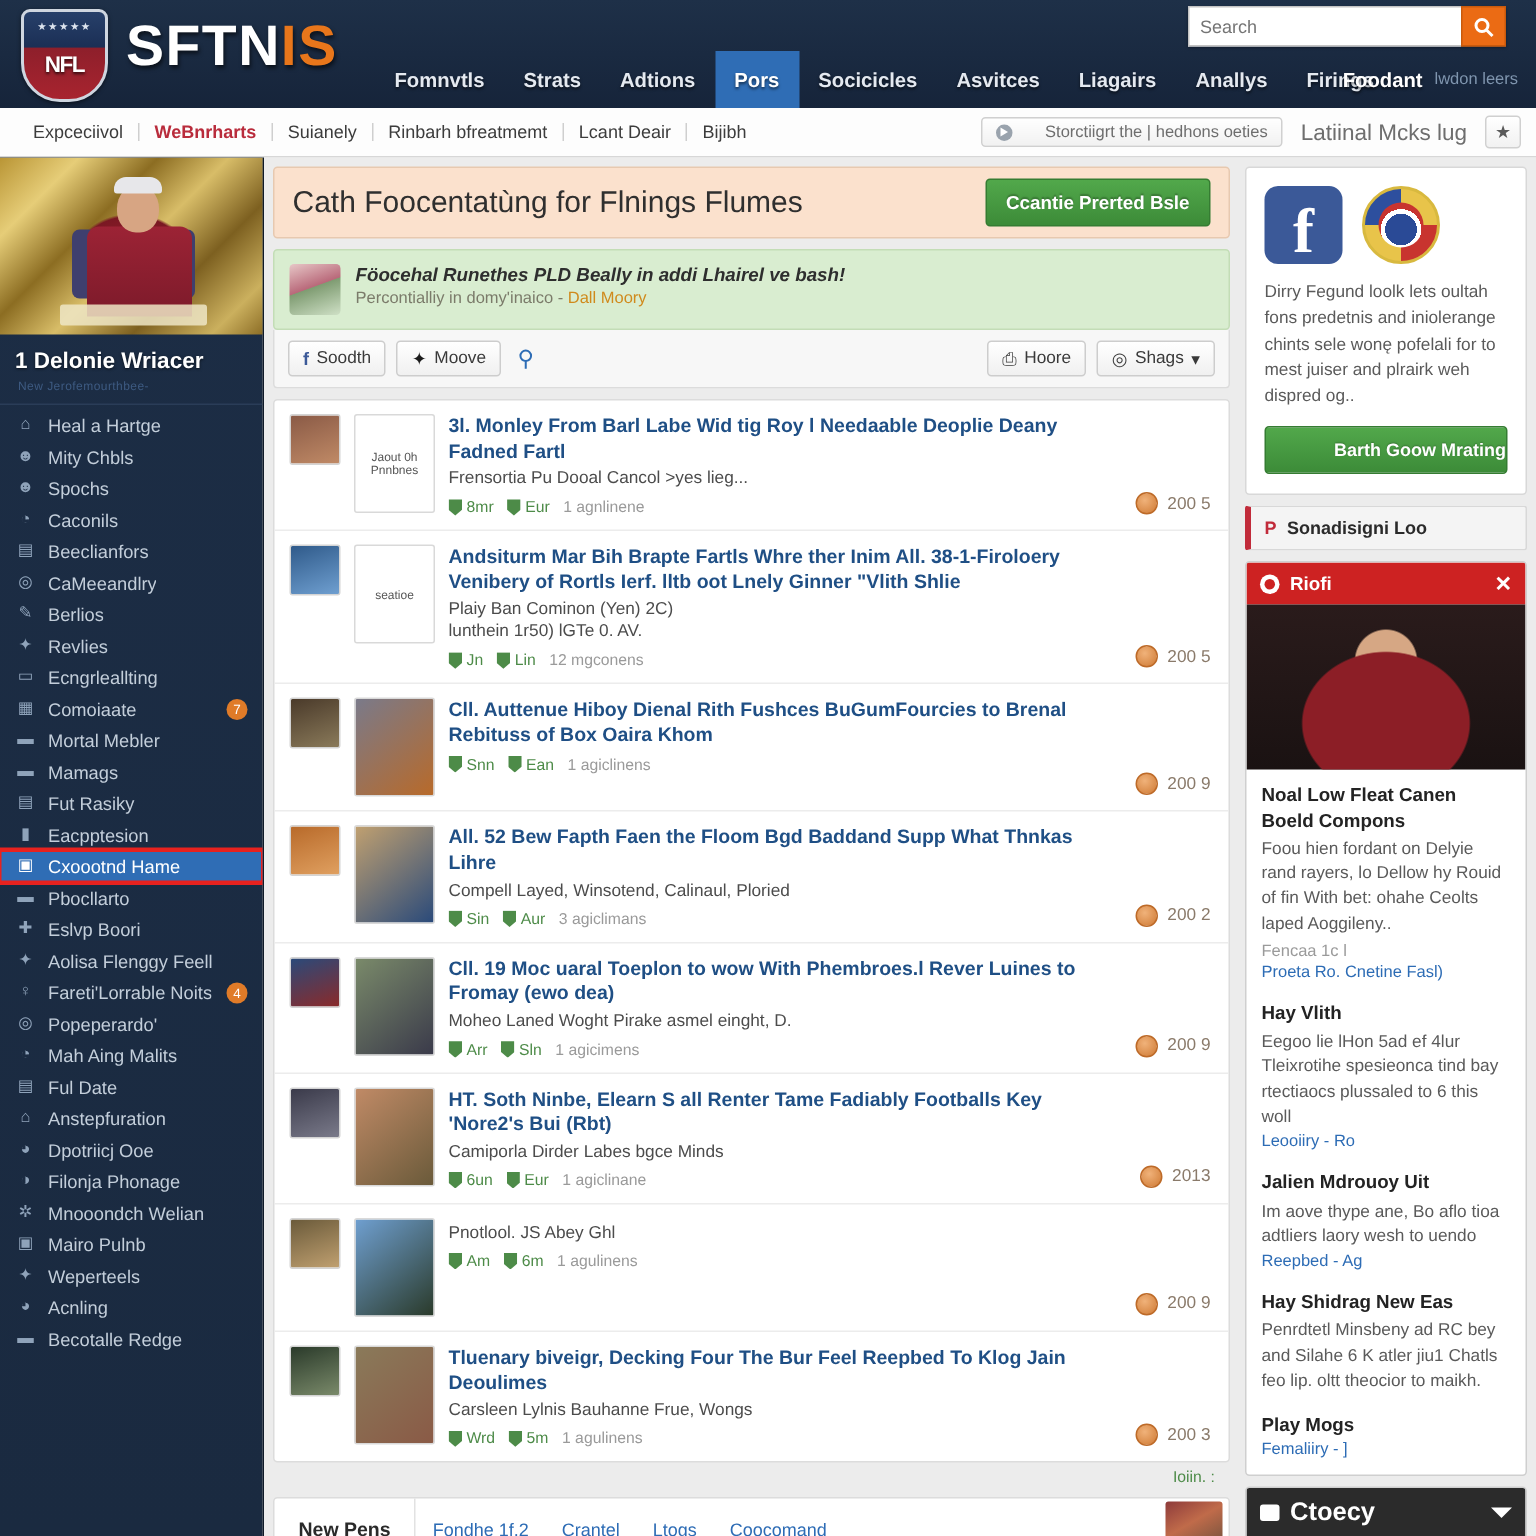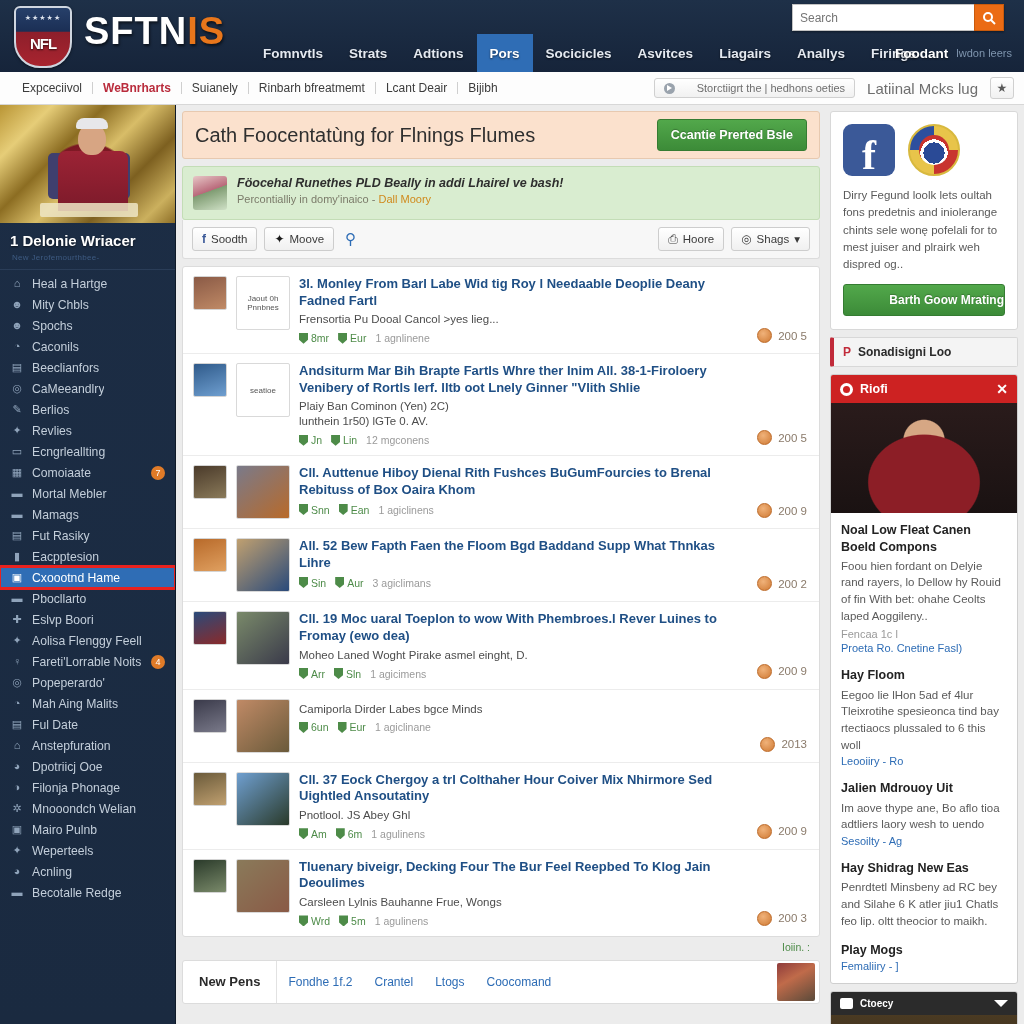--- a/index.html
+++ b/index.html
@@ -236,21 +236,21 @@
   .row {
     display: flex; gap: 9px; padding: 9px 10px;
     border-bottom: 1px solid #ececec; position: relative;
   }
   .row:last-child { border-bottom: none; }
   .av {
     width: 34px; height: 34px; flex: 0 0 34px; border: 1px solid #d4d4d4;
     border-radius: 2px; background-size: cover;
   }
   .bigthumb {
-    width: 54px; height: 54px; flex: 0 0 54px; border: 1px solid #d9d9d9;
+    width: 54px; height: 66px; flex: 0 0 54px; border: 1px solid #d9d9d9;
     border-radius: 2px; display:flex; align-items:center; justify-content:center;
     background: #fff; overflow: hidden; font-size: 8px; color:#555; text-align:center;
   }
   .rowbody { flex: 1; min-width: 0; padding-right: 78px; }
   .rowtitle {
     font-size: 13px; color: #1f4f85; font-weight: bold; line-height: 1.28;
   }
   .rowsub { font-size: 11.5px; color: #4c4c4c; margin-top: 3px; line-height:1.3; }
   .rowsub2 { font-size: 11.5px; color: #4c4c4c; line-height:1.3; }
   .rowmeta { display: flex; align-items: center; gap: 9px; margin-top: 5px; }
@@ -364,21 +364,21 @@
       linear-gradient(#4a3a22, #2a2016);
   }
   .cbody { padding: 9px 10px 11px 10px; border-radius: 13px; }
   .ch { font-size: 12.5px; font-weight: bold; color: #232323; line-height: 1.3; }
   .cp { font-size: 11.5px; color: #5a5a5a; line-height: 1.45; margin-top: 3px; }
   .cmeta { font-size: 11px; color: #9a9a9a; margin-top: 4px; }
   .clink { font-size: 11px; color: #2d6cb5; margin-top: 2px; }
   .blk { margin-top: 13px; }
 
   .darkhead {
-    background: #2b2b2b; color: #fff; font-size: 10px; font-weight: bold;
+    background: #2b2b2b; color: #fff; font-size: 17px; font-weight: bold;
     padding: 6px 9px; display: flex; align-items: center; gap: 7px;
   }
   .darkhead .sq {
     width: 13px; height: 11px; background: #fff; border-radius: 2px; flex:0 0 13px;
   }
   .darkhead .caret { margin-left:auto; width:0;height:0;
     border-left:7px solid transparent;border-right:7px solid transparent;border-top:7px solid #fff; }
 </style>
 </head>
 <body>
@@ -687,20 +687,21 @@
           <div class="score">
             <span class="ball"></span>
             <span class="num">200 9</span>
           </div>
         </div>
         <div class="row">
           <div class="av" style="background: linear-gradient(160deg, rgb(184, 106, 42), rgb(224, 160, 96));"></div>
           <div class="bigthumb" style="background: linear-gradient(140deg, rgb(192, 160, 112), rgb(42, 74, 122));"></div>
           <div class="rowbody">
             <div class="rowtitle">All. 52 Bew Fapth Faen the Floom Bgd Baddand Supp What Thnkas Lihre</div>
+            <div class="rowsub">Compell Layed, Winsotend, Calinaul, Ploried</div>
             <div class="rowmeta">
               <span class="mtag">
                 <span class="shield"></span>
                 <span>Sin</span>
               </span>
               <span class="mtag">
                 <span class="shield"></span>
                 <span>Aur</span>
               </span>
               <span class="mcount">3 agiclimans</span>
@@ -731,20 +732,21 @@
           </div>
           <div class="score">
             <span class="ball"></span>
             <span class="num">200 9</span>
           </div>
         </div>
         <div class="row">
           <div class="av" style="background: linear-gradient(160deg, rgb(58, 58, 74), rgb(122, 122, 138));"></div>
           <div class="bigthumb" style="background: linear-gradient(140deg, rgb(192, 138, 102), rgb(106, 90, 58));"></div>
           <div class="rowbody">
+            <div class="rowtitle">HT. Soth Ninbe, Elearn S all Renter Tame Fadiably Footballs Key 'Nore2's Bui (Rbt)</div>
             <div class="rowsub">Camiporla Dirder Labes bgce Minds</div>
             <div class="rowmeta">
               <span class="mtag">
                 <span class="shield"></span>
                 <span>6un</span>
               </span>
               <span class="mtag">
                 <span class="shield"></span>
                 <span>Eur</span>
               </span>
@@ -753,21 +755,20 @@
           </div>
           <div class="score">
             <span class="ball"></span>
             <span class="num">2013</span>
           </div>
         </div>
         <div class="row">
           <div class="av" style="background: linear-gradient(160deg, rgb(106, 90, 58), rgb(192, 160, 112));"></div>
           <div class="bigthumb" style="background: linear-gradient(140deg, rgb(111, 159, 208), rgb(42, 58, 42));"></div>
           <div class="rowbody">
-            <div class="rowtitle">Cll. 37 Eock Chergoy a trl Colthaher Hour Coiver Mix Nhirmore Sed Uightled Ansoutatiny</div>
             <div class="rowsub">Pnotlool. JS Abey Ghl</div>
             <div class="rowmeta">
               <span class="mtag">
                 <span class="shield"></span>
                 <span>Am</span>
               </span>
               <span class="mtag">
                 <span class="shield"></span>
                 <span>6m</span>
               </span>
@@ -838,28 +839,28 @@
       </div>
       <div class="photo"></div>
       <div class="cbody" id="red-blocks">
           <div class="">
             <div class="ch">Noal Low Fleat Canen Boeld Compons</div>
             <div class="cp">Foou hien fordant on Delyie rand rayers, lo Dellow hy Rouid of fin With bet: ohahe Ceolts laped Aoggileny..</div>
             <div class="cmeta">Fencaa  1c l</div>
             <div class="clink">Proeta Ro. Cnetine Fasl)</div>
           </div>
           <div class="blk">
-            <div class="ch">Hay Floom</div>
+            <div class="ch">Hay Vlith</div>
             <div class="cp">Eegoo lie lHon 5ad ef 4lur Tleixrotihe spesieonca tind bay rtectiaocs plussaled to 6 this woll</div>
             <div class="clink">Leooiiry - Ro</div>
           </div>
           <div class="blk">
             <div class="ch">Jalien Mdrouoy Uit</div>
             <div class="cp">Im aove thype ane, Bo aflo tioa adtliers laory wesh to uendo</div>
-            <div class="clink">Sesoilty - Ag</div>
+            <div class="clink">Reepbed - Ag</div>
           </div>
           <div class="blk">
             <div class="ch">Hay Shidrag New Eas</div>
             <div class="cp">Penrdtetl Minsbeny ad RC bey and Silahe 6 K atler jiu1 Chatls feo lip. oltt theocior to maikh.</div>
           </div>
           <div class="blk">
             <div class="ch">Play Mogs</div>
             <div class="clink">Femaliiry - ]</div>
           </div>
         </div>

